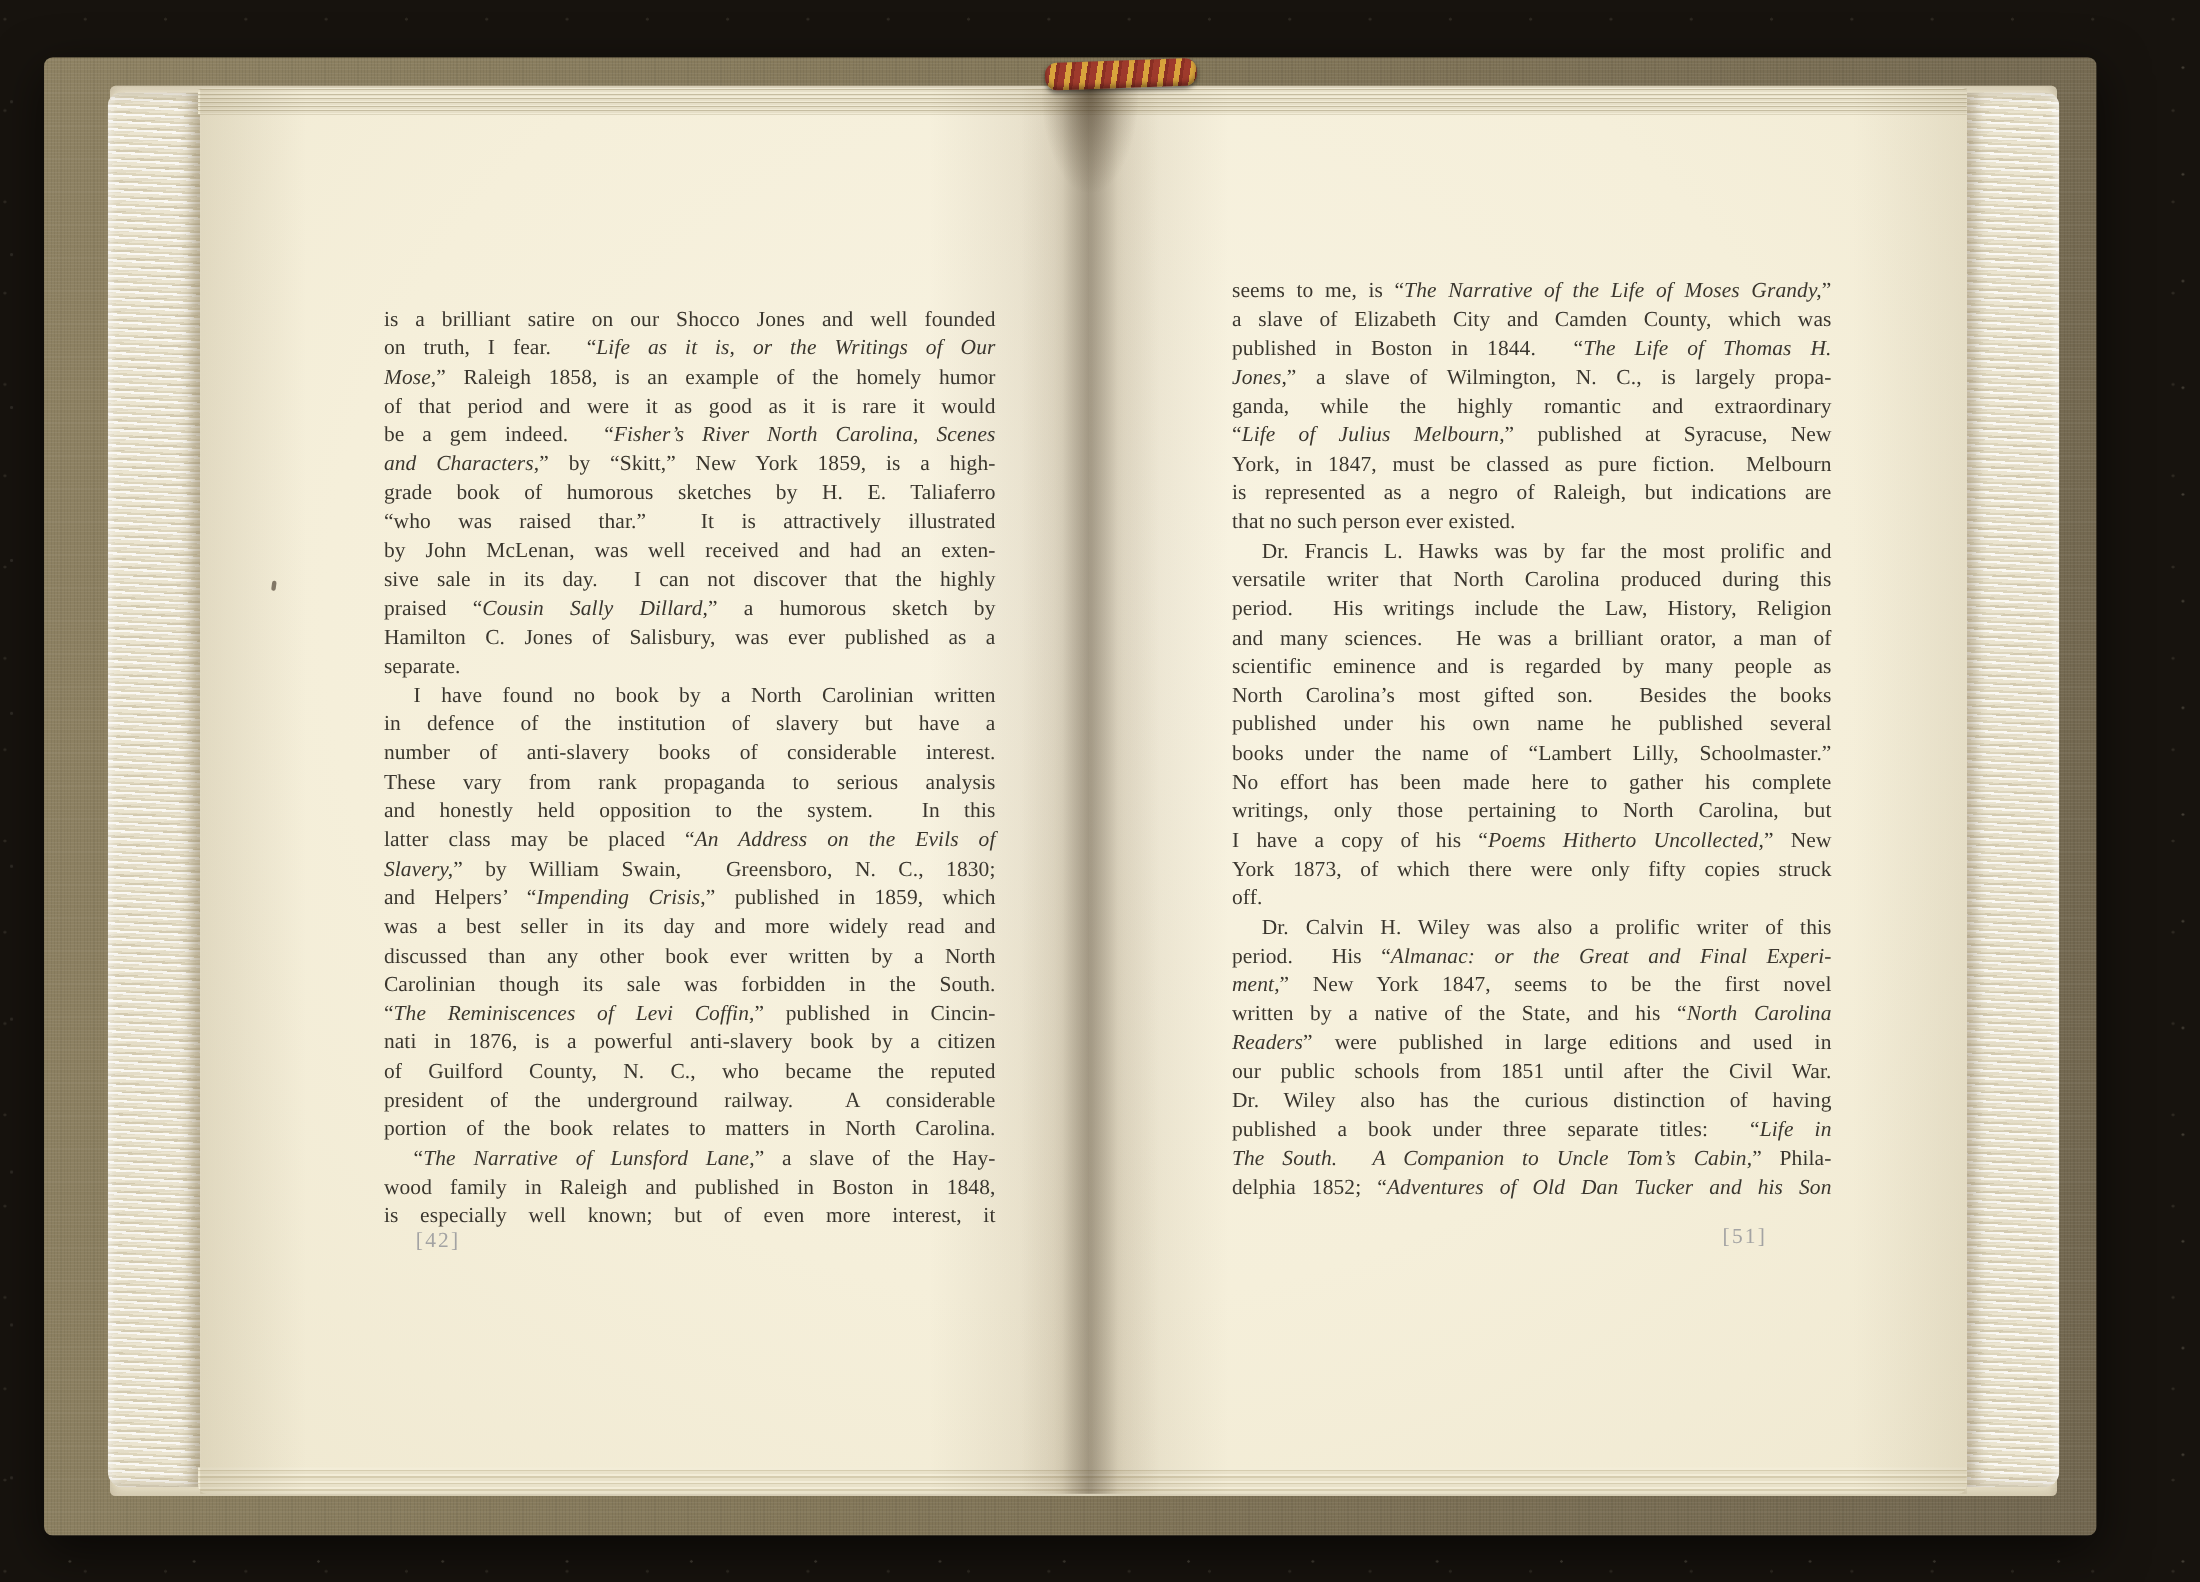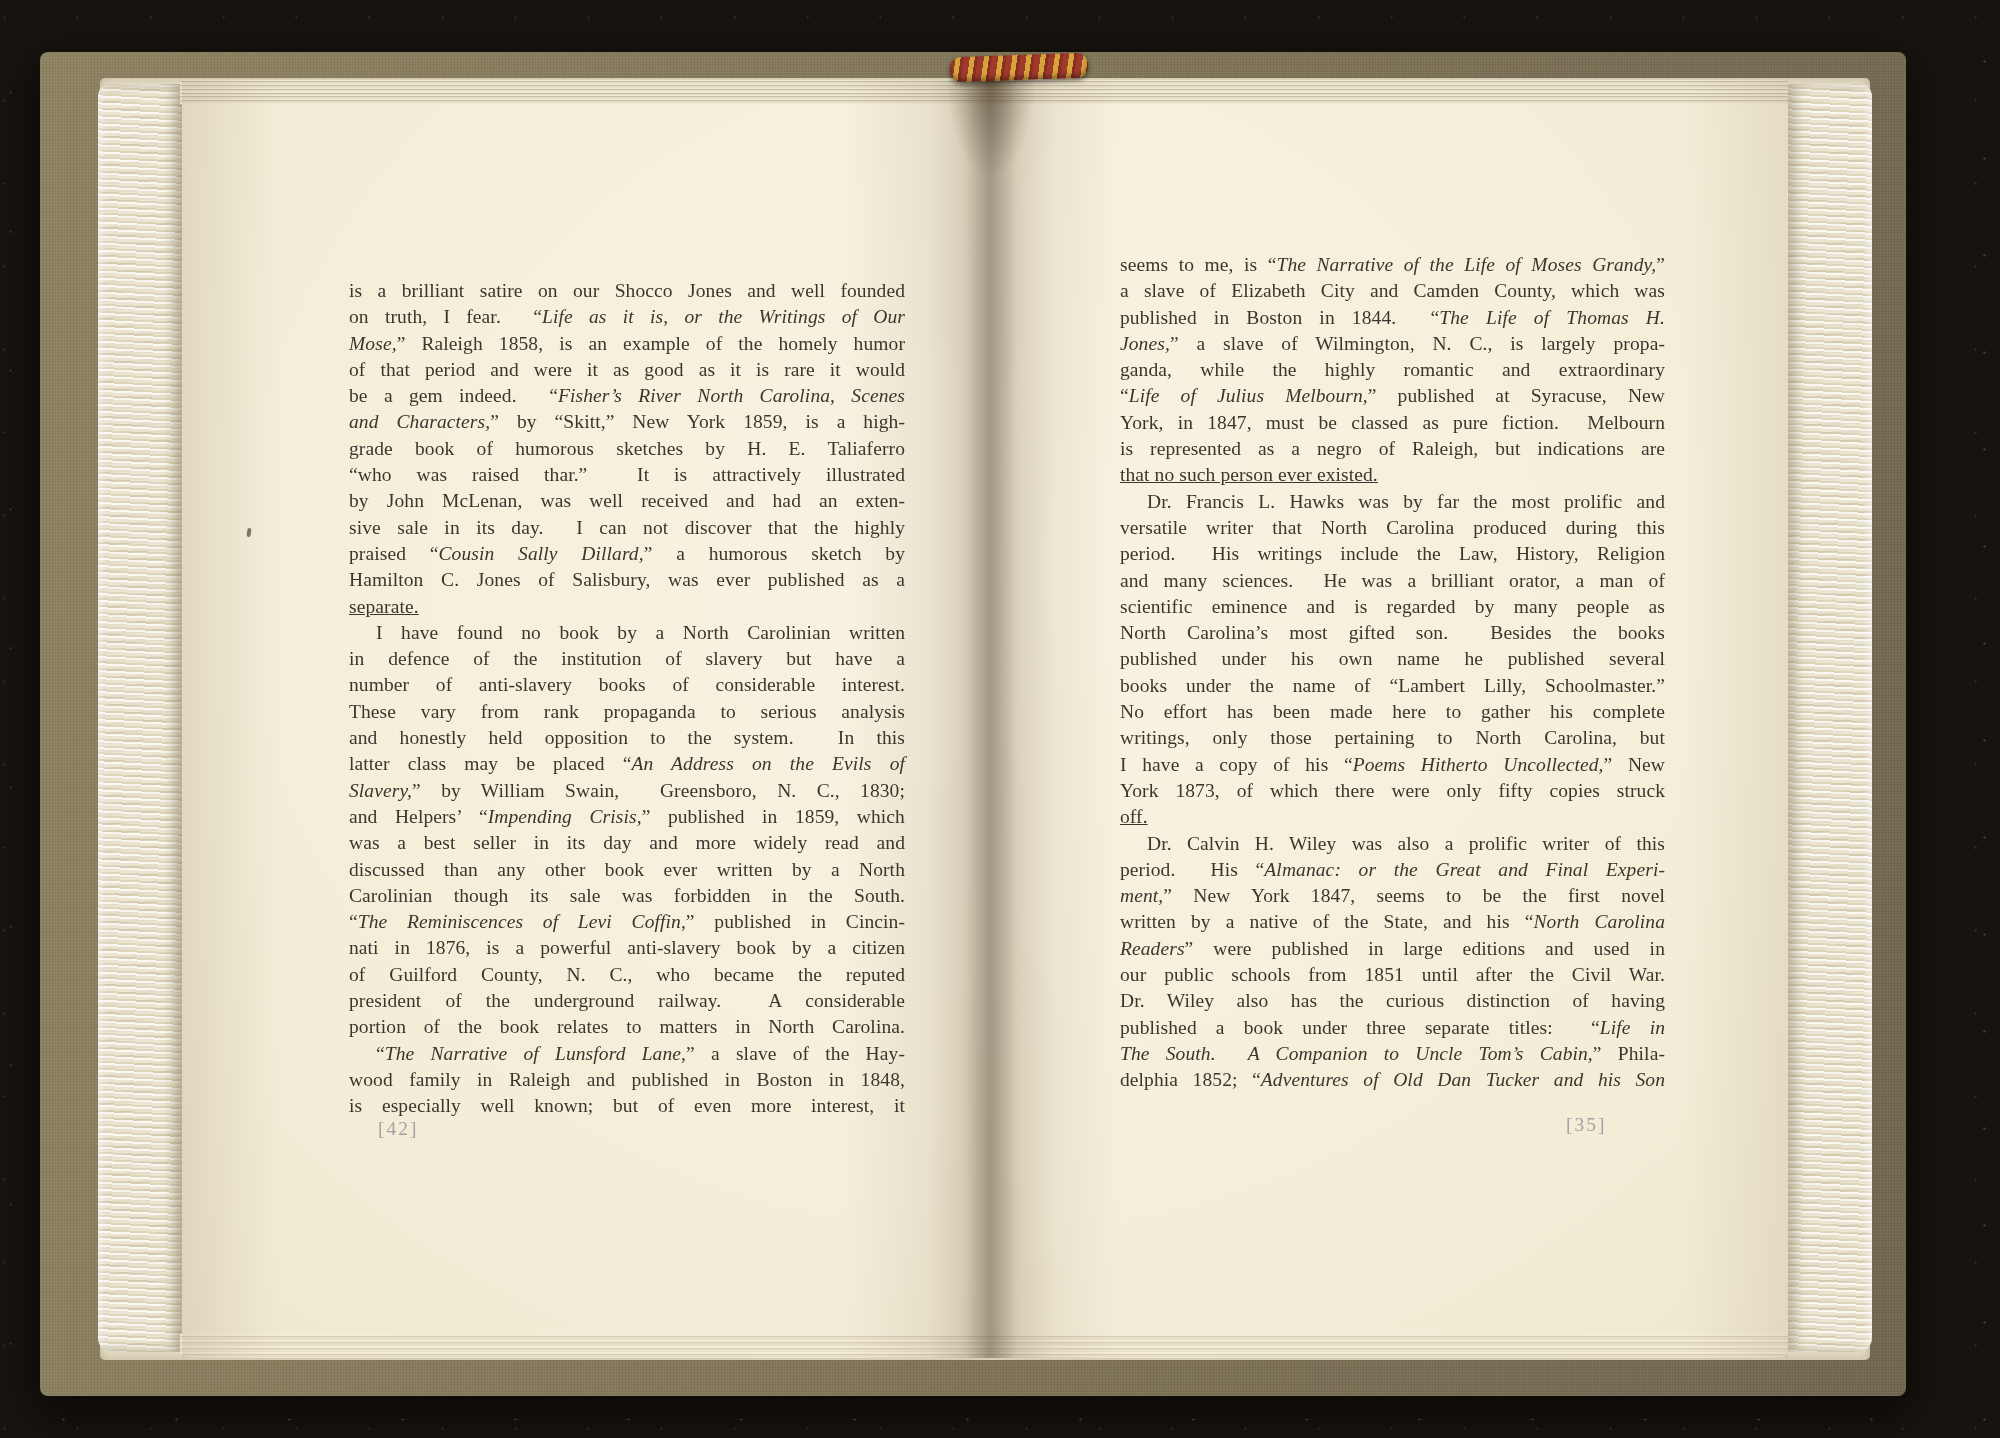--- a/index.html
+++ b/index.html
@@ -49,21 +49,21 @@
     background:radial-gradient(ellipse at 50% 0%, rgba(60,45,25,0.45), transparent 72%);}
   .headband{position:absolute;left:950px;top:55px;width:138px;height:25px;border-radius:11px;
     transform:rotate(-2deg);
     background:repeating-linear-gradient(100deg,#9e3a2c 0 6px,#d9a33c 6px 11px,#8a2f24 11px 14px);
     box-shadow:0 2px 5px rgba(0,0,0,0.55), inset 0 -3px 5px rgba(0,0,0,0.38);}
   .page-text{position:absolute;color:#3a362e;font-size:19.5px;line-height:26.3px;
     letter-spacing:0.1px;}
   #left-text{left:349px;top:252px;width:556px;margin-top:26px;}
   #right-text{left:1120px;top:252px;width:545px;}
   .line{height:26.3px;text-align:justify;text-align-last:justify;white-space:normal;}
-  .line.end{text-align-last:left;text-decoration:underline;}
+  .line.end{text-align-last:left;}
   .line.ind{text-indent:27px;}
   .line i{}
   .page-number{position:absolute;color:#a3a3a3;font-size:19.5px;letter-spacing:2px;}
   #pn-left{left:378px;top:1118px;}
   #pn-right{left:1566px;top:1114px;}
   .ink-speck{position:absolute;left:247px;top:528px;width:4px;height:9px;
     background:rgba(70,58,45,0.65);border-radius:2px;transform:rotate(8deg);}
 </style>
 </head>
 <body>
@@ -144,14 +144,14 @@
       <div class="line"><span>period.&nbsp; His “</span><i>Almanac: or the Great and Final Experi-</i></div>
       <div class="line"><i>ment,</i><span>” New York 1847, seems to be the first novel</span></div>
       <div class="line"><span>written by a native of the State, and his “</span><i>North Carolina</i></div>
       <div class="line"><i>Readers</i><span>” were published in large editions and used in</span></div>
       <div class="line"><span>our public schools from 1851 until after the Civil War.</span></div>
       <div class="line"><span>Dr. Wiley also has the curious distinction of having</span></div>
       <div class="line"><span>published a book under three separate titles:&nbsp; “</span><i>Life in</i></div>
       <div class="line"><i>The South.&nbsp; A Companion to Uncle Tom’s Cabin,</i><span>” Phila-</span></div>
       <div class="line"><span>delphia 1852; “</span><i>Adventures of Old Dan Tucker and his Son</i></div>
     </div>
-  <div class="page-number" id="pn-right">[35]</div>
+  <div class="page-number" id="pn-right">[51]</div>
 </div>
 
 </body></html>

